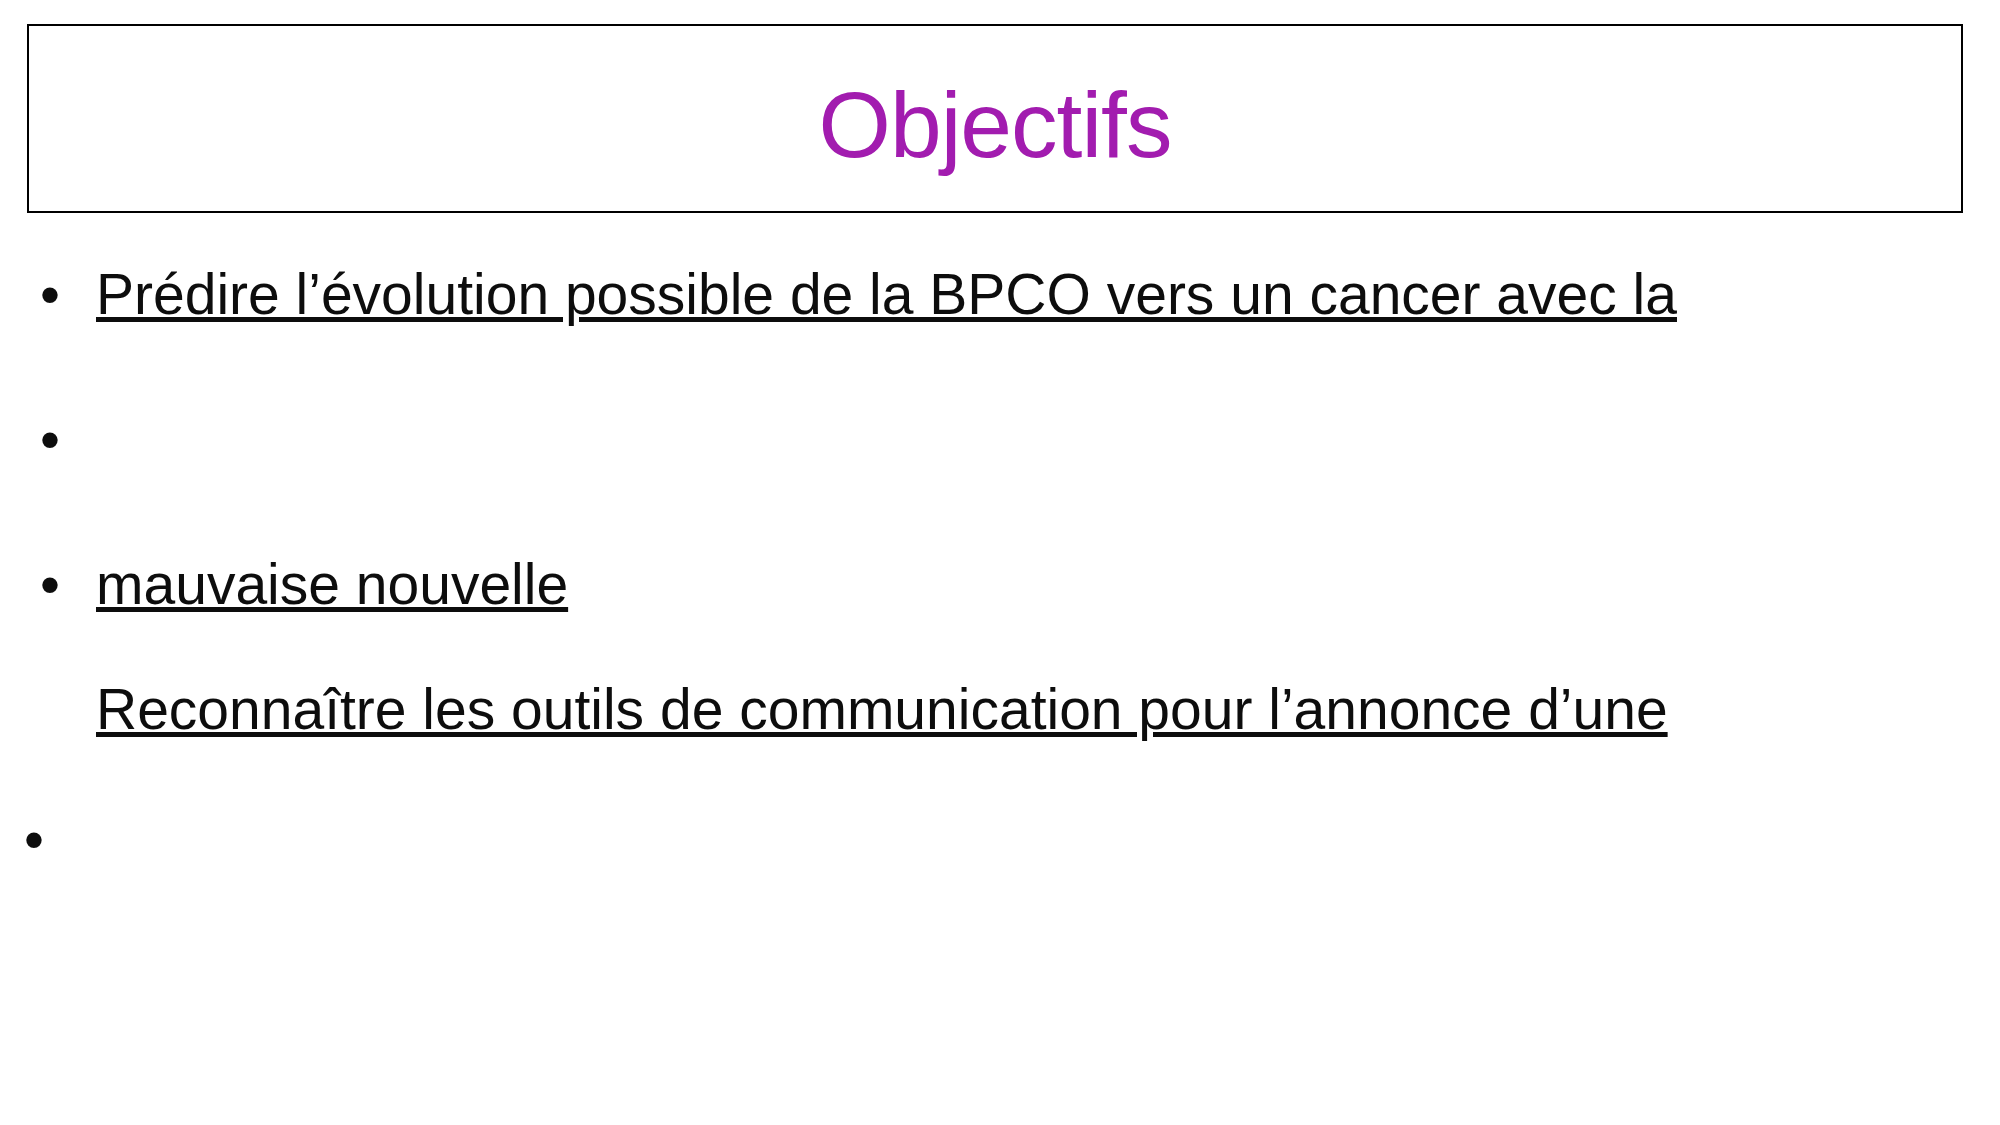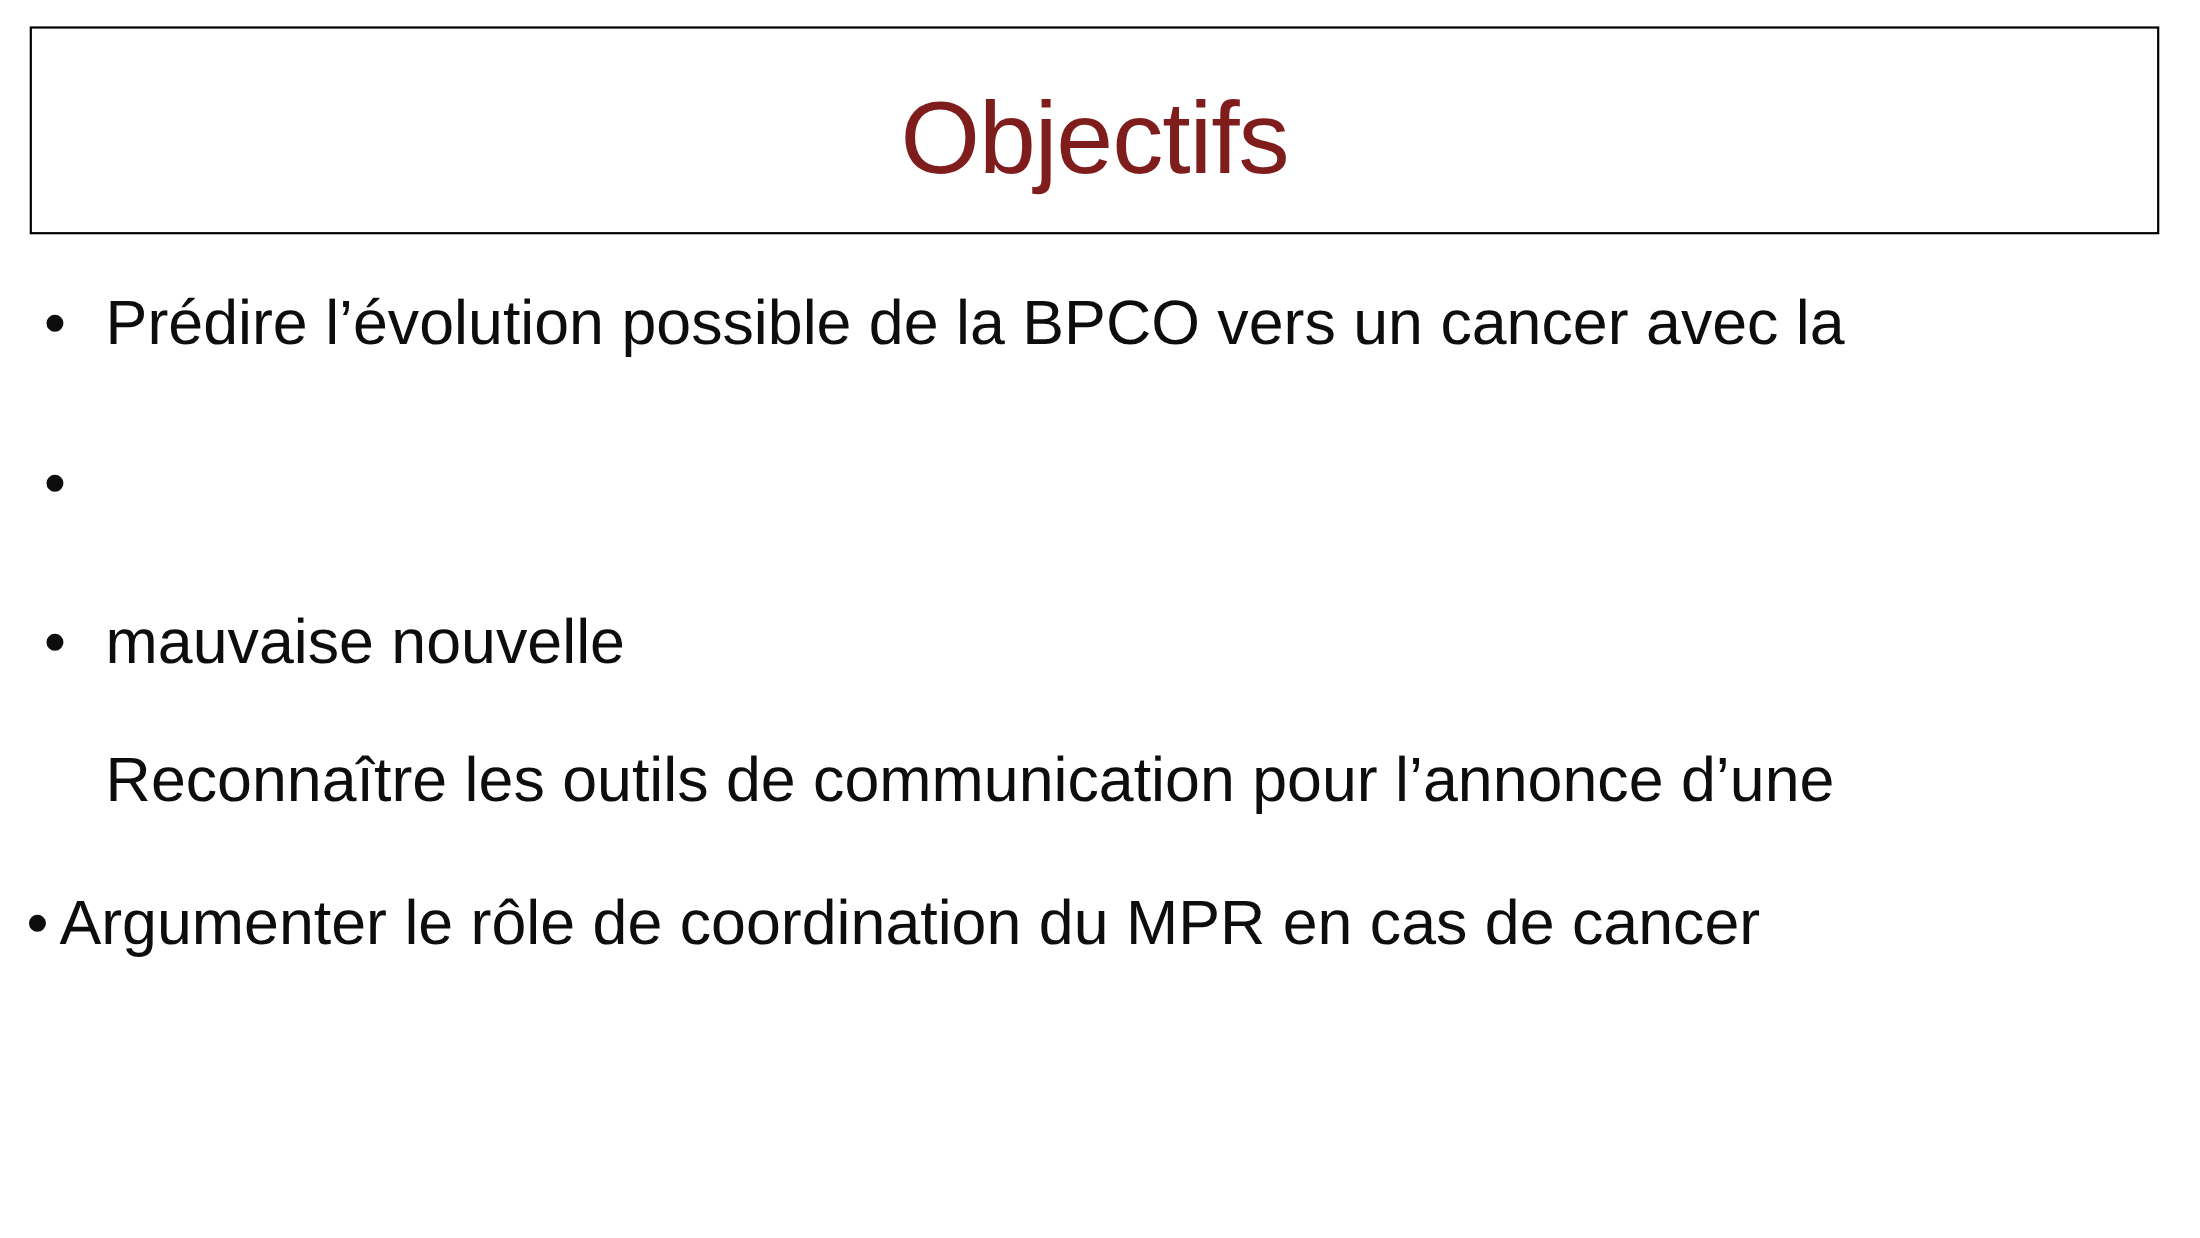--- a/index.html
+++ b/index.html
@@ -27,21 +27,21 @@
     background: #ffffff;
     display: flex;
     align-items: center;
     justify-content: center;
   }
   .title-text {
     font-size: 93px;
     font-weight: 400;
     line-height: 1;
     letter-spacing: -1px;
-    color: #7f1d1d;
+    color: #a21caf;
     padding-top: 14px; 
     text-align: center;
   }
   .bullets {
     position: absolute;
     left: 0;
     top: 232px;
     width: 2000px;
     margin: 0;
     padding: 0;
@@ -79,20 +79,21 @@
     font-size: 57px;
     line-height: 125px;
   }
   .txt {
     display: block;
     max-width: 1760px;
   }
   .txt .line {
     display: block;
     white-space: nowrap;
+    text-decoration: underline;
   }
 </style>
 </head>
 <body>
 
 <div class="slide">
 
   <div class="title-box">
     <div class="title-text">Objectifs</div>
   </div>
@@ -113,20 +114,17 @@
     <li class="bullet-item indent-1 gap-sm">
       <span class="marker">•</span>
       <span class="txt">
         <span class="line">mauvaise nouvelle</span>
         <span class="line">Reconnaître les outils de communication pour l’annonce d’une</span>
       </span>
     </li>
 
     <li class="bullet-item indent-0">
       <span class="marker">•</span>
-      <span class="txt">
-        <span class="line">Argumenter le rôle de coordination du MPR en cas de cancer</span>
-      </span>
     </li>
 
   </ul>
 
 </div>
 
 </body></html>

